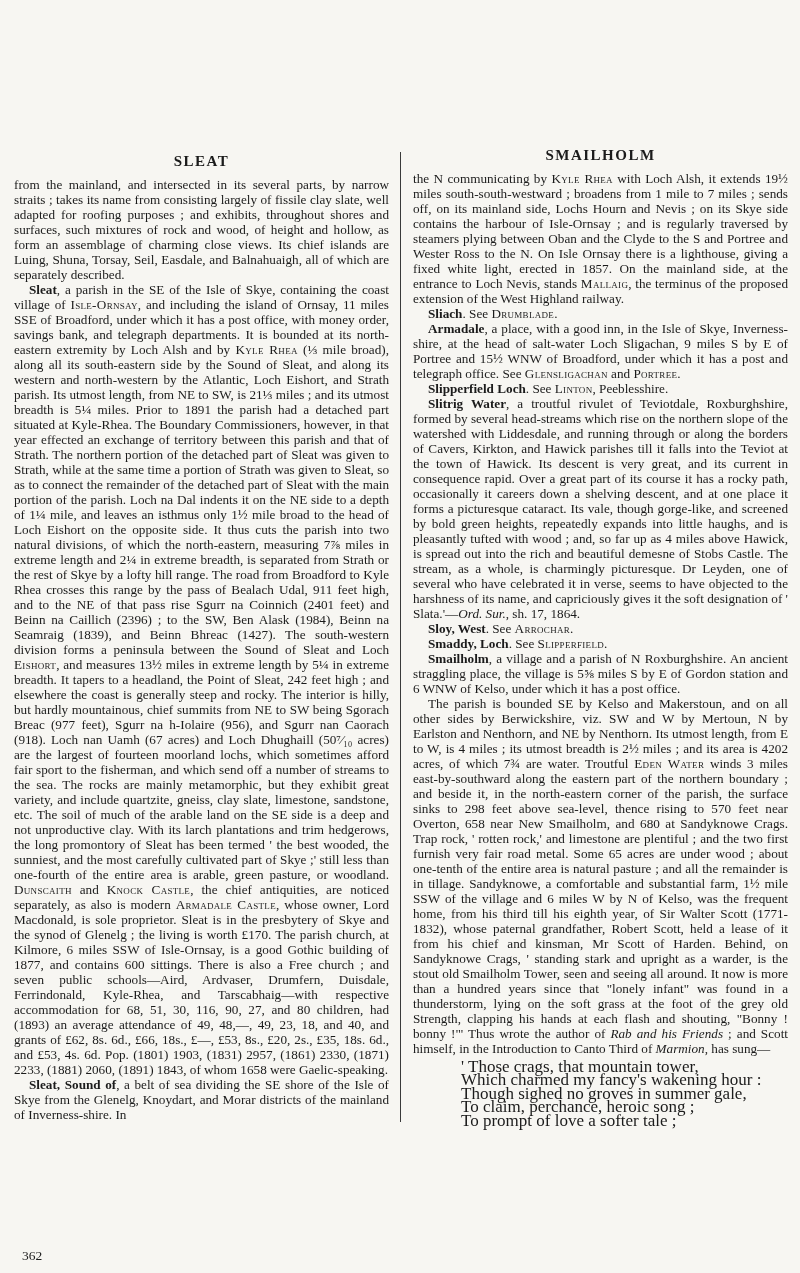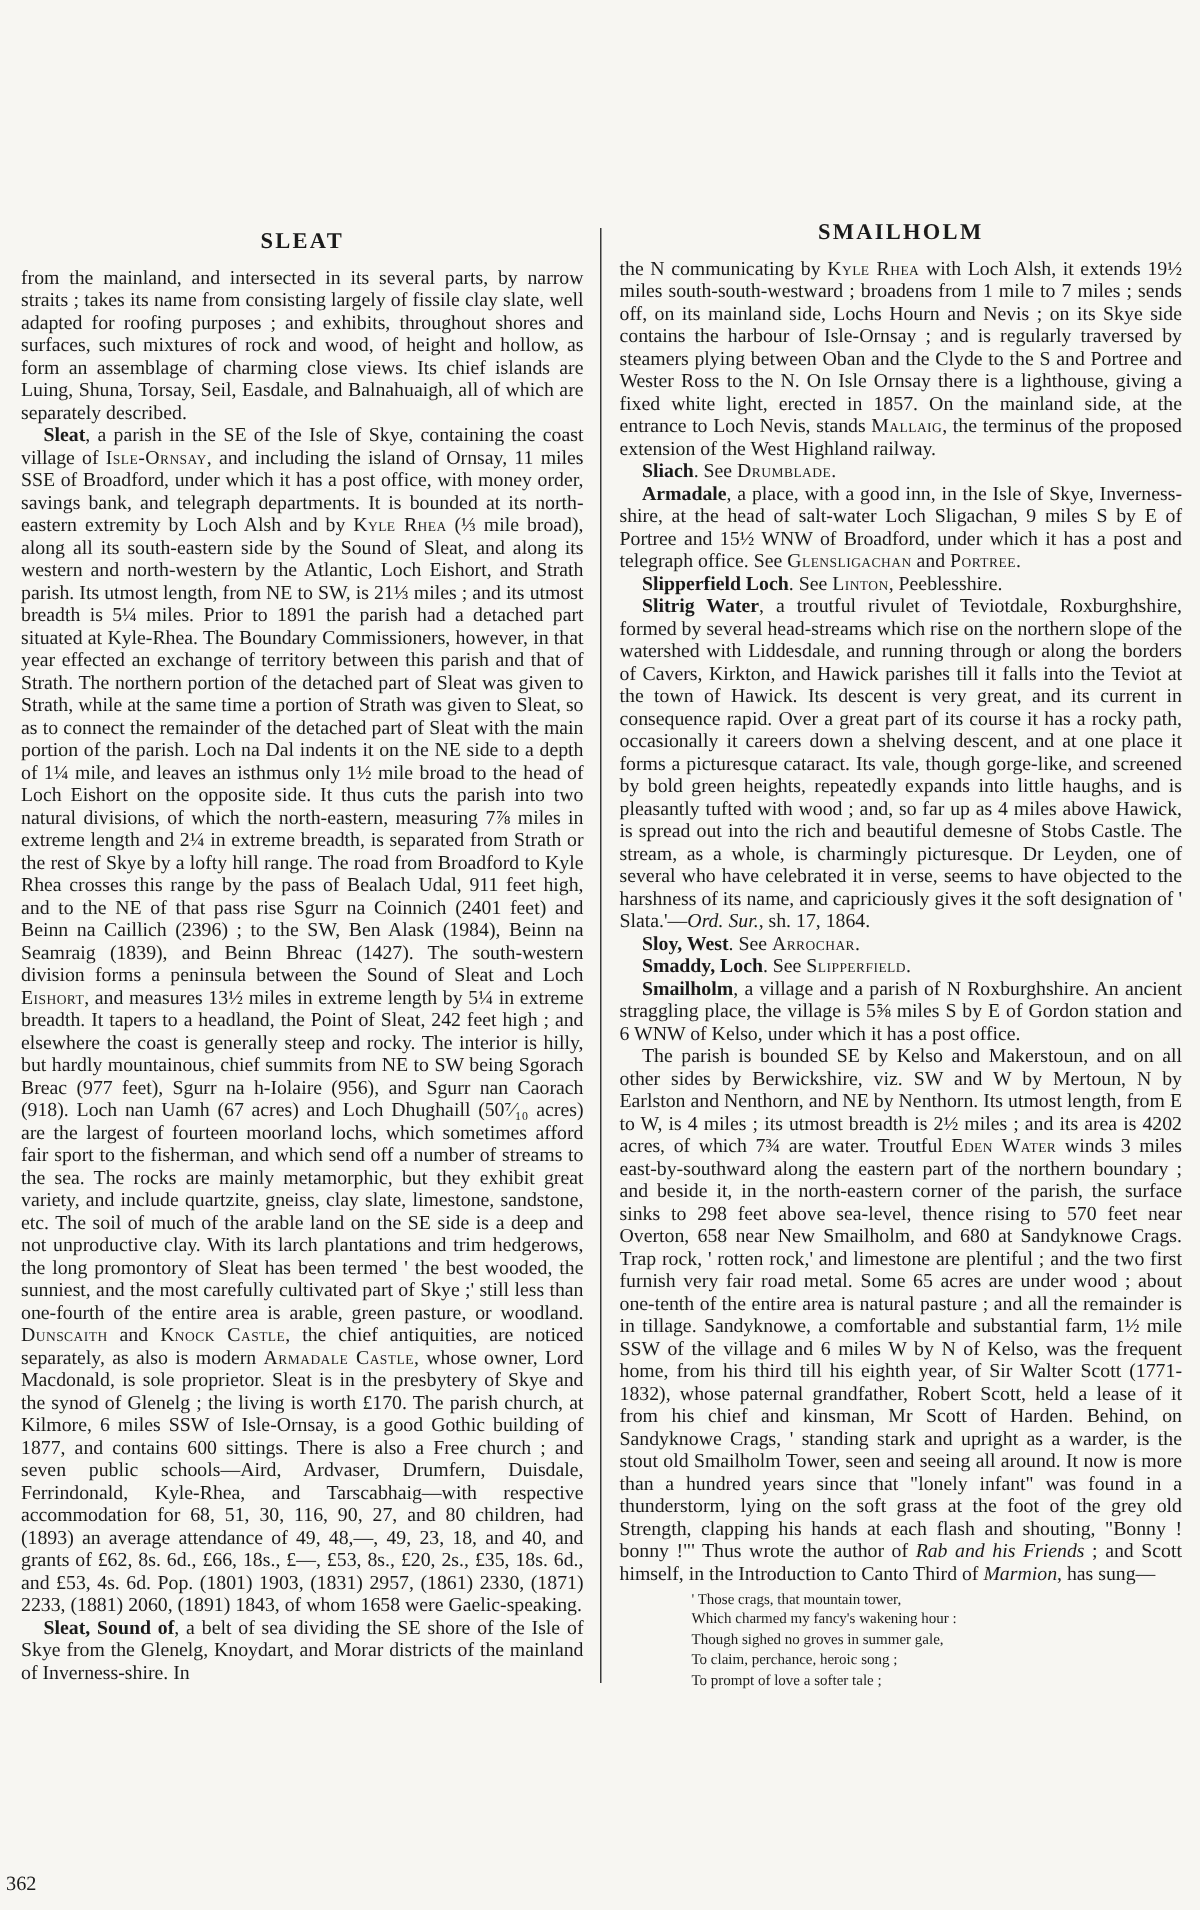--- a/index.html
+++ b/index.html
@@ -32,26 +32,26 @@
     text-align:justify;
     font-size:13.2px;
     line-height:15px;
     text-indent:15px;
   }
   .para.noindent{text-indent:0;}
   .sc{font-variant:small-caps;letter-spacing:.3px;}
   .verse{
     margin-top:4px;
     padding-left:48px;
-    font-size:10px;
+    font-size:17px;
     line-height:13.4px;
   }
   .pagenum{
     position:absolute;
-    left:4px;bottom:9px;
+    left:22px;bottom:9px;
     font-size:13.5px;
   }
 </style>
 </head>
 <body>
 
 <div class="page">
   <div class="cols">
 
     <div class="col col-left">

